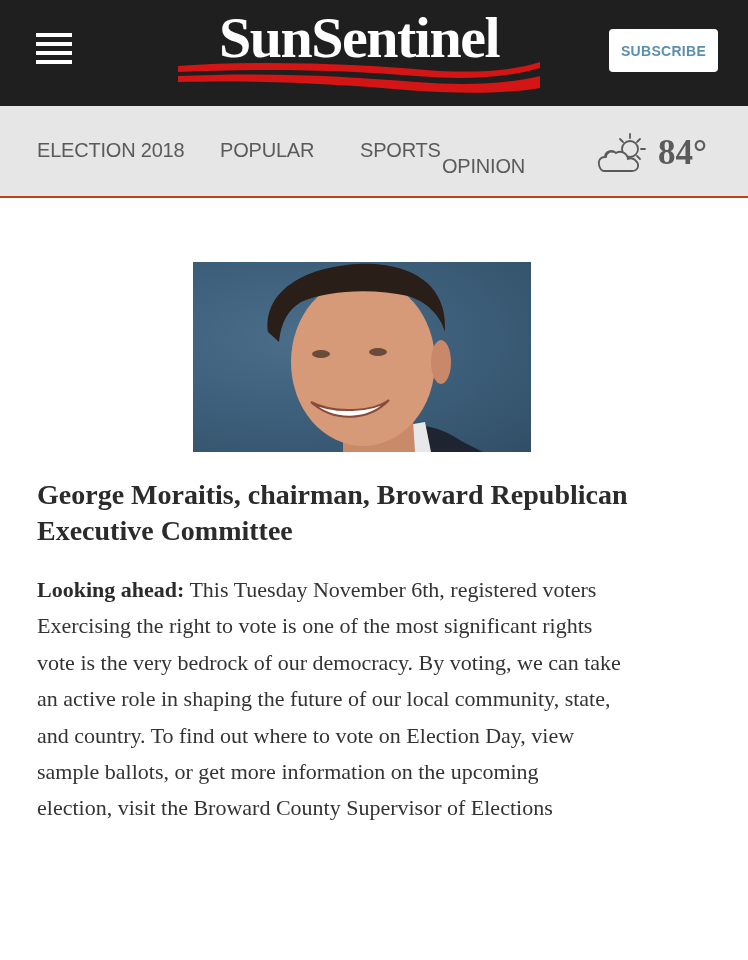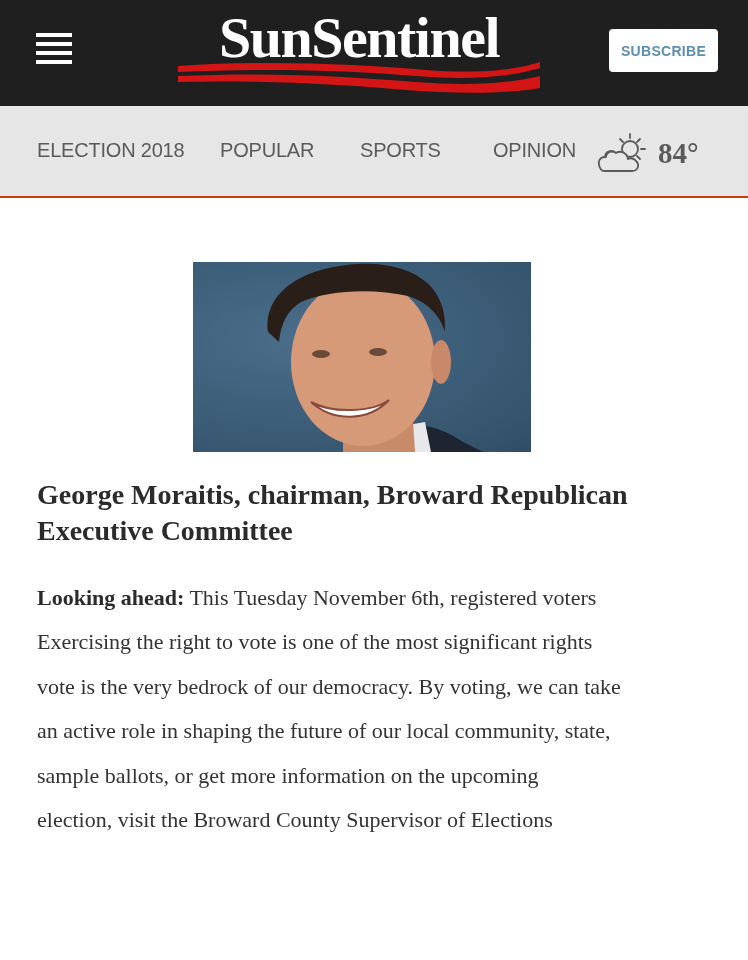--- a/index.html
+++ b/index.html
@@ -53,42 +53,42 @@
       cursor: pointer; white-space: nowrap;
     }
     .weather {
       position: absolute; left: 596px; top: 22px; width: 130px; height: 50px;
       display: flex; align-items: center;
     }
     .weather svg { width: 54px; height: 44px; }
     .temp {
       margin-left: 8px;
       font-family: "Liberation Serif", "DejaVu Serif", serif;
-      font-weight: bold; font-size: 29px; color: #5a5a5a;
+      font-weight: bold; font-size: 35px; color: #5a5a5a;
     }
 
     .photo {
       position: absolute; left: 193px; top: 262px; width: 338px; height: 190px;
       background: radial-gradient(ellipse at 30% 40%, #4a6d8a 0%, #3c5d78 55%, #314e66 100%);
       overflow: hidden;
     }
 
     .caption {
       position: absolute; left: 37px; top: 477px; width: 680px;
       font-family: "Liberation Serif", "DejaVu Serif", serif;
       font-weight: bold; font-size: 28px; line-height: 36px; color: #2b2b2b;
     }
 
     .body-text {
       position: absolute; left: 37px; top: 572px; width: 690px;
       font-family: "Liberation Serif", "DejaVu Serif", serif;
       font-size: 22px; line-height: 36.4px; color: #333333;
     }
     .body-text .lead { font-weight: bold; color: #2b2b2b; }
-    .body-text .line { display: block; white-space: nowrap; margin-top: 8px; }
+    .body-text .line { display: block; white-space: nowrap; }
   </style>
 </head>
 <body>
 
 <header class="masthead">
   <div class="hamburger">
     <span></span>
       <span></span>
       <span></span>
       <span></span>
@@ -102,21 +102,21 @@
     </svg>
   </div>
 
   <div class="subscribe-btn">SUBSCRIBE</div>
 </header>
 
 <nav class="navbar">
   <div class="nav-item" style="left:37px;">ELECTION 2018</div>
   <div class="nav-item" style="left:220px;">POPULAR</div>
   <div class="nav-item" style="left:360px;">SPORTS</div>
-  <div class="nav-item" style="left:493px;">OPINION</div>
+  <div class="nav-item" style="left:442px;margin-top:16px;">OPINION</div>
 
   <div class="weather">
     <svg viewBox="0 0 54 44" fill="none" stroke="#5a5a5a" stroke-width="1.8" stroke-linecap="round">
       <circle cx="34" cy="18" r="8"></circle>
       <line x1="34" y1="3" x2="34" y2="7"></line>
       <line x1="44" y1="8" x2="41" y2="11"></line>
       <line x1="49" y1="18" x2="45" y2="18"></line>
       <line x1="44" y1="28" x2="41" y2="25"></line>
       <line x1="24" y1="8" x2="27" y2="11"></line>
       <path d="M8 40 H36 C42 40 44 34 40 30 C38 27 34 27 32 28 C31 22 25 19 20 22 C16 18 9 20 9 26 C4 26 2 30 3 34 C4 38 6 40 8 40 Z" fill="#e6e6e6"></path>
@@ -146,15 +146,16 @@
   </svg>
 </div>
 
 <div class="caption">George Moraitis, chairman, Broward Republican Executive Committee</div>
 
 <div class="body-text">
   <span class="line"><span class="lead">Looking ahead:</span><span> This Tuesday November 6th, registered voters</span></span>
   <span class="line">Exercising the right to vote is one of the most significant rights</span>
   <span class="line">vote is the very bedrock of our democracy. By voting, we can take</span>
   <span class="line">an active role in shaping the future of our local community, state,</span>
+  <span class="line">and country. To find out where to vote on Election Day, view</span>
   <span class="line">sample ballots, or get more information on the upcoming</span>
   <span class="line">election, visit the Broward County Supervisor of Elections</span>
 </div>
 
 </body></html>

